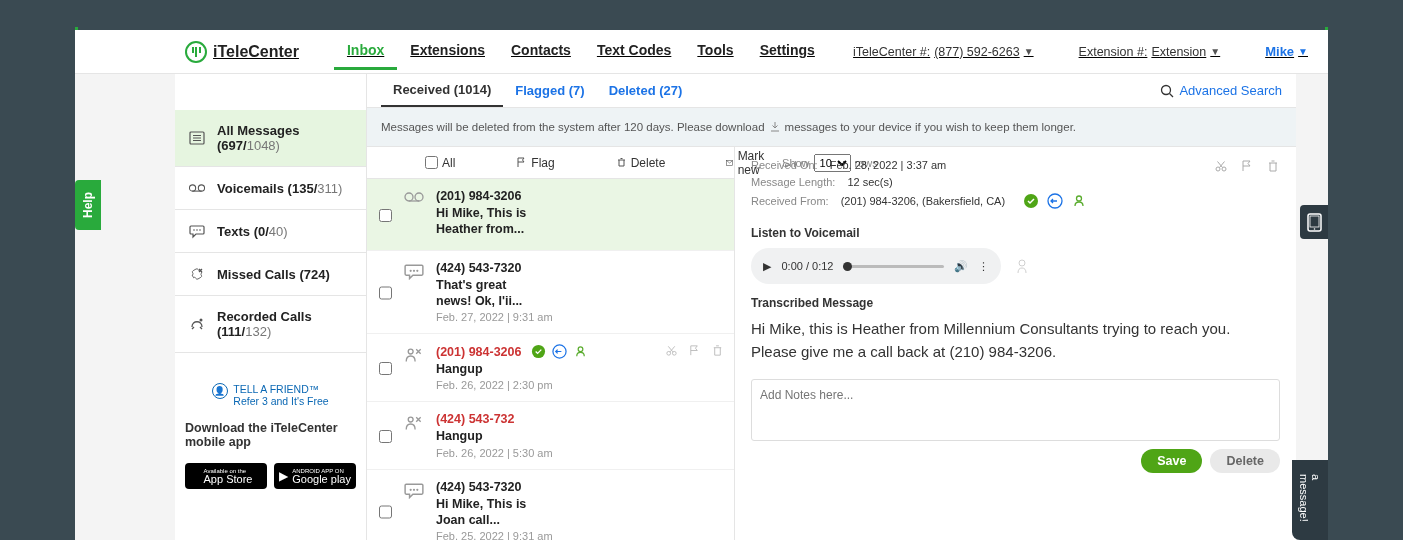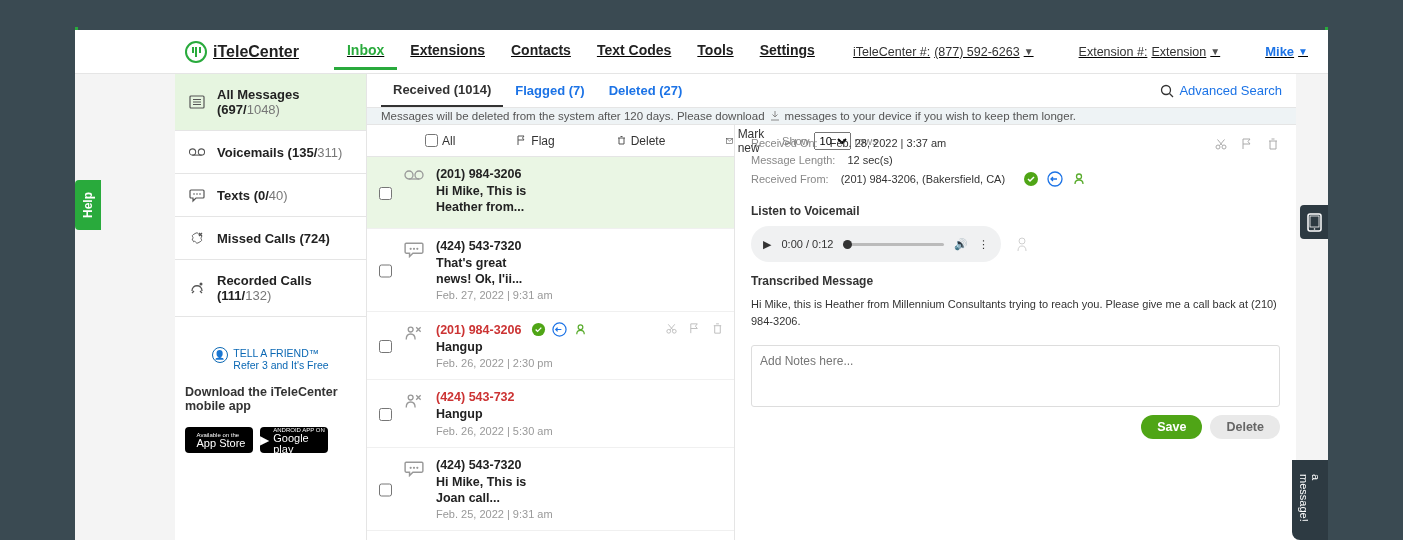--- a/index.html
+++ b/index.html
@@ -13,36 +13,36 @@
 .nav { display: flex; margin-left: 35px; gap: 0; }
 .nav a { padding: 9px 13px; color: #222; font-weight: 600; font-size: 14px; text-decoration: none; cursor: pointer; }
 .nav a.active { color: #29aa3c; border-bottom: 3px solid #29aa3c; }
 .acct { display: flex; align-items: center; gap: 45px; margin-left: auto; font-size: 12.5px; color: #333; padding-left: 24px; }
 .acct .seg { display: flex; align-items: center; gap: 4px; cursor: pointer; }
 .user { color: #1c73e6; font-weight: 700; font-size: 13px; cursor: pointer; }
 .chev { font-size: 10px; color: #555; }
 .main { display: flex; flex: 1; overflow: hidden; }
 .sidebar { width: 192px; background: #fff; border-right: 1px solid #e5e5e5; display: flex; flex-direction: column; margin-left: 100px; }
 .side-item { display: flex; align-items: center; gap: 12px; padding: 13px 14px; border-bottom: 1px solid #e5e5e5; cursor: pointer; font-size: 13px; color: #222; font-weight: 600; }
-.side-item.active { background: #e6f5e0; }
+.side-item.active { background: #e6f5e0; margin-top: 36px; }
 .side-item .ico { width: 16px; height: 16px; flex-shrink: 0; }
 .side-item .counts { font-weight: 600; }
 .side-item .total { color: #777; font-weight: 400; }
 .tell { margin: 30px auto 0; text-align: center; font-size: 10.5px; color: #0b68b4; cursor: pointer; display: flex; align-items: flex-start; gap: 5px; }
 .tell .tico { width: 16px; height: 16px; border: 1px solid #0b68b4; border-radius: 50%; display: inline-flex; align-items: center; justify-content: center; font-size: 9px; }
 .dl { padding: 14px 10px; font-size: 12.5px; font-weight: 700; color: #333; }
 .stores { display: flex; gap: 7px; padding: 0 10px; }
-.store { background: #000; color: #fff; width: 68px; height: 26px; border-radius: 4px; display: flex; align-items: center; justify-content: center; gap: 4px; font-size: 7px; line-height: 1; cursor: pointer; }
+.store { background: #000; color: #fff; width: 82px; height: 26px; border-radius: 4px; display: flex; align-items: center; justify-content: center; gap: 4px; font-size: 7px; line-height: 1; cursor: pointer; }
 .store .big { font-size: 11px; }
 .content { flex: 1; background: #fff; display: flex; flex-direction: column; border-top-left-radius: 0; margin-right: 32px; }
 .tabs { display: flex; align-items: center; border-bottom: 1px solid #e5e5e5; padding: 0 14px; height: 34px; }
 .tabs .tab { padding: 8px 12px; font-size: 13px; color: #1c73e6; font-weight: 600; cursor: pointer; }
 .tabs .tab.active { color: #333; border-bottom: 2px solid #333; }
 .adv { margin-left: auto; color: #1c73e6; font-size: 13px; font-weight: 500; cursor: pointer; display: flex; align-items: center; gap: 5px; }
-.notice { background: #eef3f5; padding: 2px 14px; font-size: 11.5px; color: #555; border-bottom: 1px solid #e5e5e5; display: flex; align-items: center; gap: 4px; }
+.notice { background: #eef3f5; padding: 13px 14px; font-size: 11.5px; color: #555; border-bottom: 1px solid #e5e5e5; display: flex; align-items: center; gap: 4px; }
 .cols { display: flex; flex: 1; overflow: hidden; }
 .list { width: 368px; border-right: 1px solid #e5e5e5; display: flex; flex-direction: column; }
 .toolbar { height: 32px; display: flex; align-items: center; padding: 0 10px; gap: 13px; border-bottom: 1px solid #e5e5e5; font-size: 12px; color: #333; }
 .toolbar .tb { display: flex; align-items: center; gap: 4px; cursor: pointer; padding-left: 48px; }
 .msgs { flex: 1; overflow-y: auto; }
 .msg { display: flex; padding: 10px 12px; border-bottom: 1px solid #f0f0f0; gap: 12px; position: relative; }
 .msg.sel { background: #eaf6e4; }
 .msg input[type=checkbox] { margin-top: 2px; }
 .msg .mico { width: 20px; height: 18px; margin-top: 2px; color: #888; flex-shrink: 0; }
 .msg .mbody { flex: 1; font-size: 12.5px; }
@@ -55,21 +55,21 @@
 .dtop { display: flex; justify-content: space-between; }
 .drow { font-size: 11px; color: #888; margin-bottom: 5px; display: flex; align-items: center; gap: 12px; }
 .drow .v { color: #333; }
 .badges { display: inline-flex; gap: 8px; margin-left: 6px; }
 .badge { width: 16px; height: 16px; }
 .dicons { display: flex; gap: 12px; color: #aaa; font-size: 14px; }
 .section-t { font-size: 12px; font-weight: 700; color: #333; margin: 12px 0 8px; }
 .player { background: #f0f1f2; border-radius: 18px; height: 36px; width: 250px; display: inline-flex; align-items: center; padding: 0 12px; gap: 10px; font-size: 11px; color: #333; }
 .player .bar { flex: 1; height: 3px; background: #bbb; border-radius: 2px; position: relative; }
 .player .dot { width: 9px; height: 9px; background: #333; border-radius: 50%; position: absolute; left: 0; top: -3px; }
-.transcription { font-size: 11px; color: #333; line-height: 1.5; margin-bottom: 16px; }
+.transcription { font-size: 15px; color: #333; line-height: 1.5; margin-bottom: 16px; }
 .notes { width: 100%; height: 62px; border: 1px solid #ddd; border-radius: 3px; padding: 8px; font-size: 12px; resize: none; }
 .actions { display: flex; gap: 8px; justify-content: flex-end; margin-top: 8px; }
 .btn { padding: 5px 16px; border-radius: 14px; font-size: 12.5px; font-weight: 600; cursor: pointer; border: none; }
 .btn-save { background: #4fa516; color: #fff; }
 .btn-del { background: #e9e9e9; color: #666; }
 .help-tab { position: absolute; left: 0; top: 150px; background: #29aa3c; color: #fff; padding: 12px 6px; font-size: 12px; font-weight: 700; writing-mode: vertical-rl; transform: rotate(180deg); border-radius: 0 4px 4px 0; cursor: pointer; }
 .msg-tab { position: absolute; right: 0; bottom: 0; background: #2d3a42; color: #fff; padding: 14px 6px 10px; font-size: 11px; writing-mode: vertical-rl; border-radius: 0 0 0 8px; cursor: pointer; height: 80px; }
 .device-tab { position: absolute; right: 0; top: 175px; background: #2d3a42; color: #fff; width: 28px; height: 34px; display: flex; align-items: center; justify-content: center; border-radius: 4px 0 0 4px; cursor: pointer; }
 svg { display: block; }
 select { font-size: 11px; padding: 1px; }

